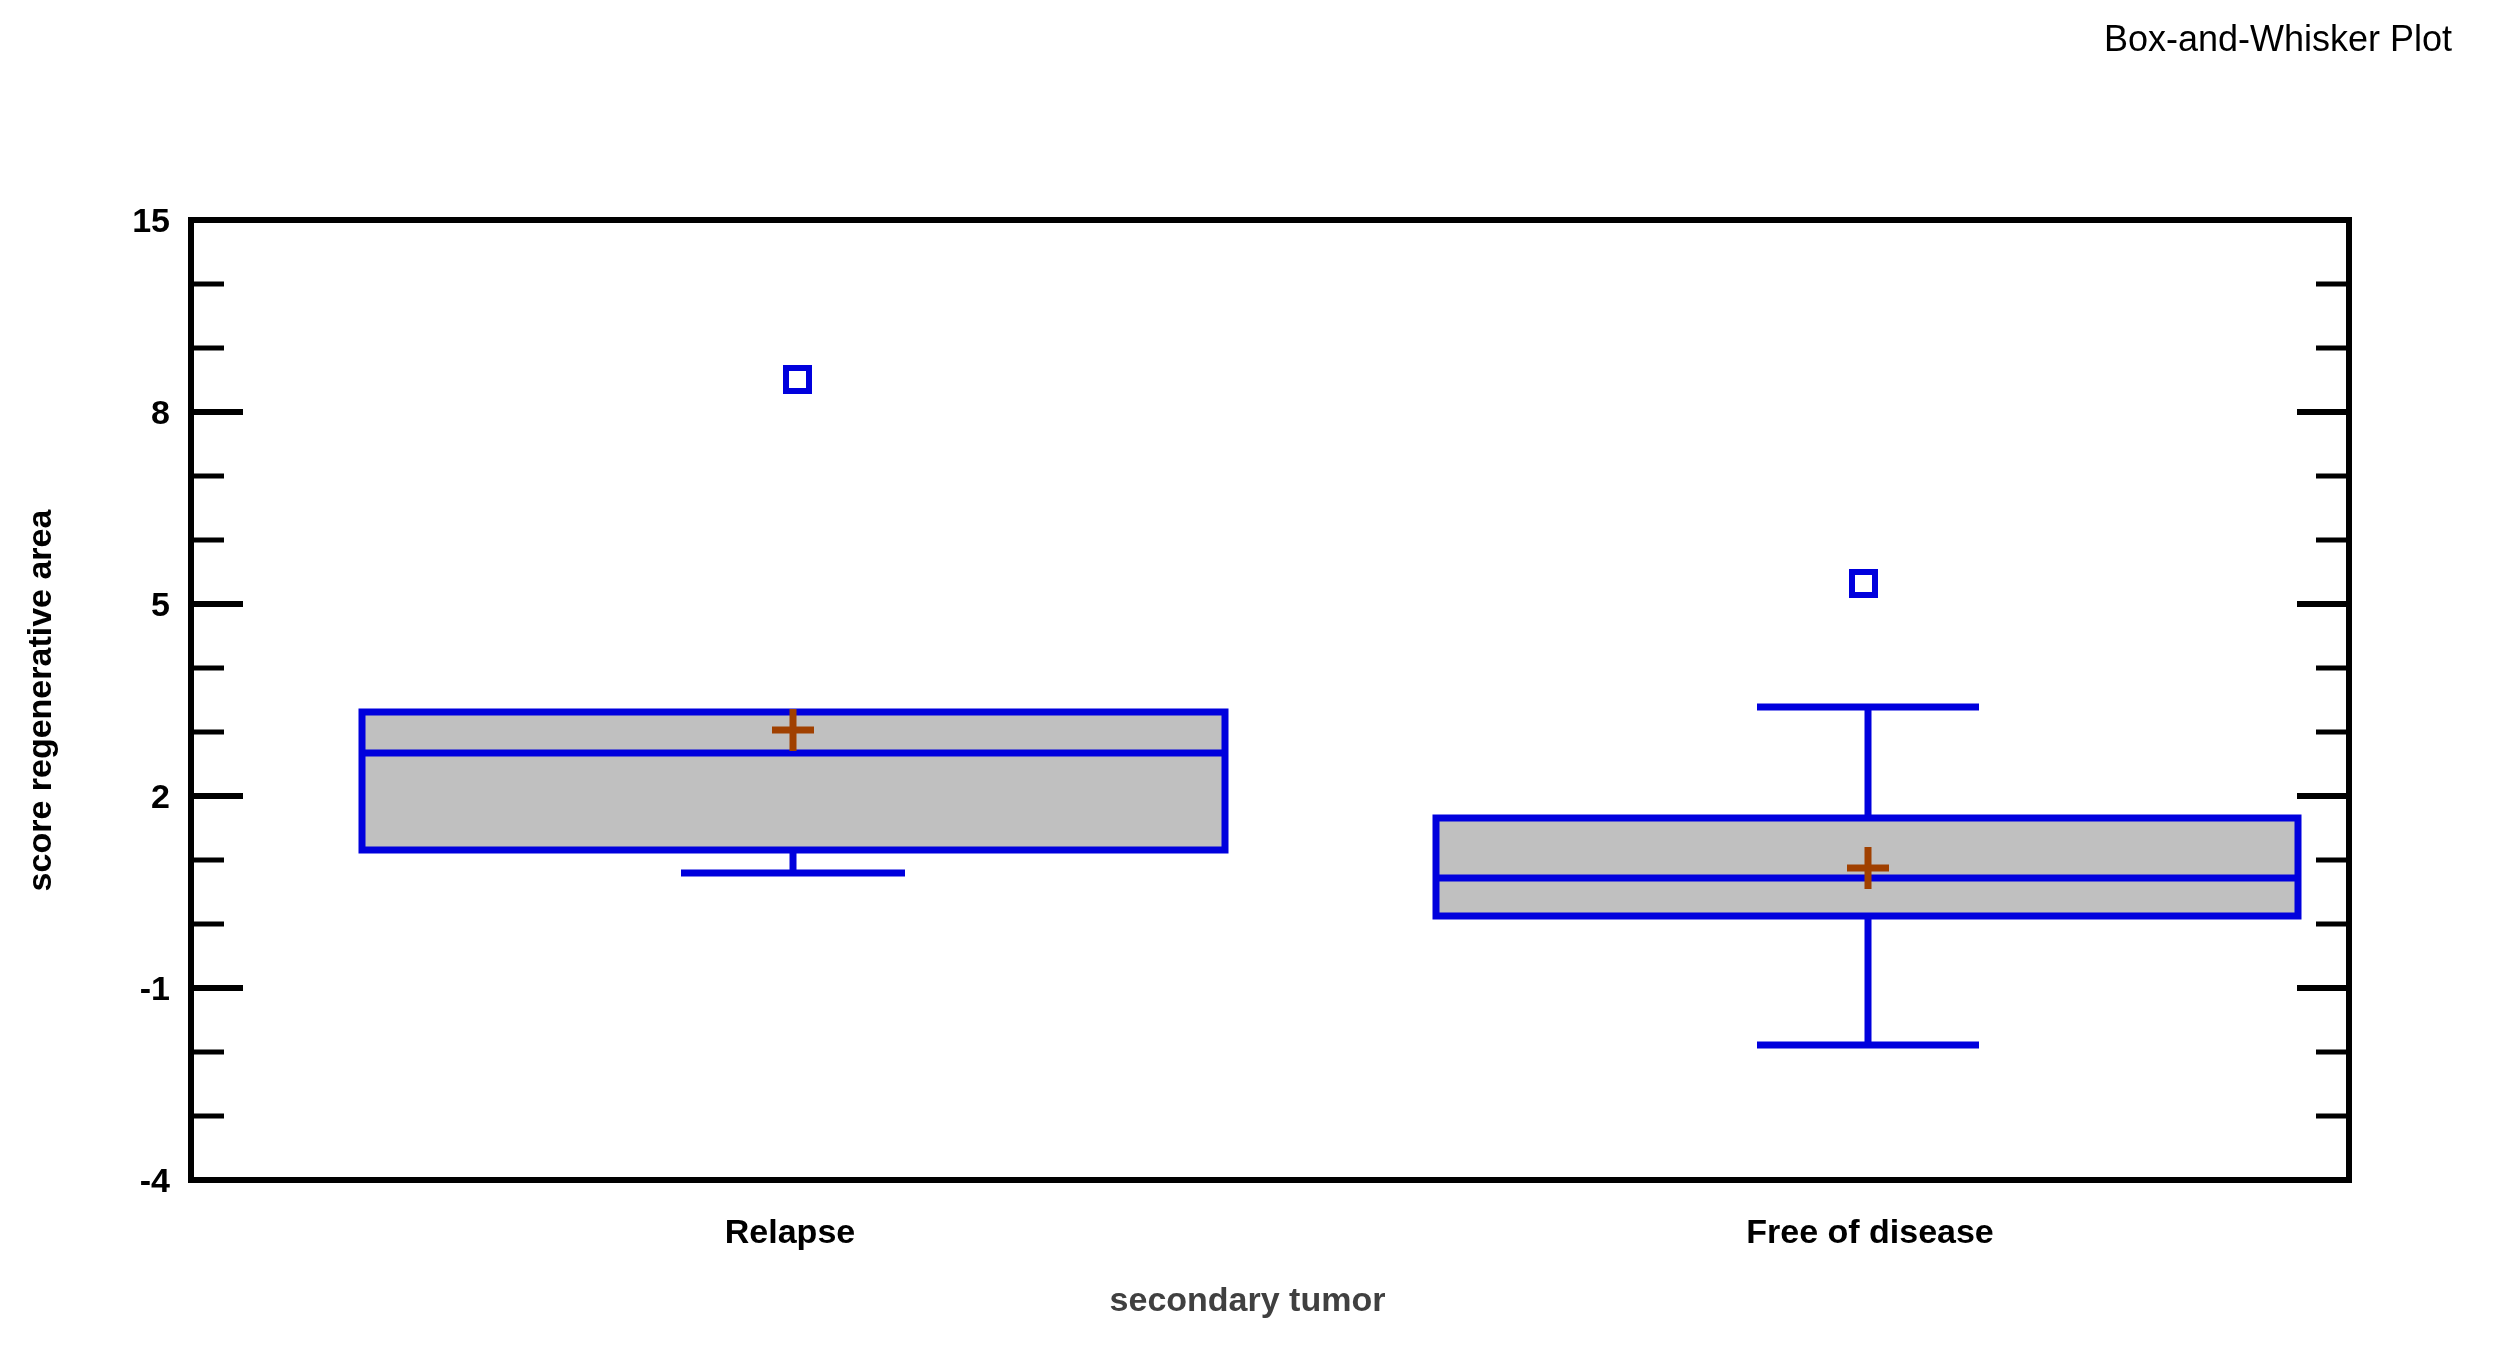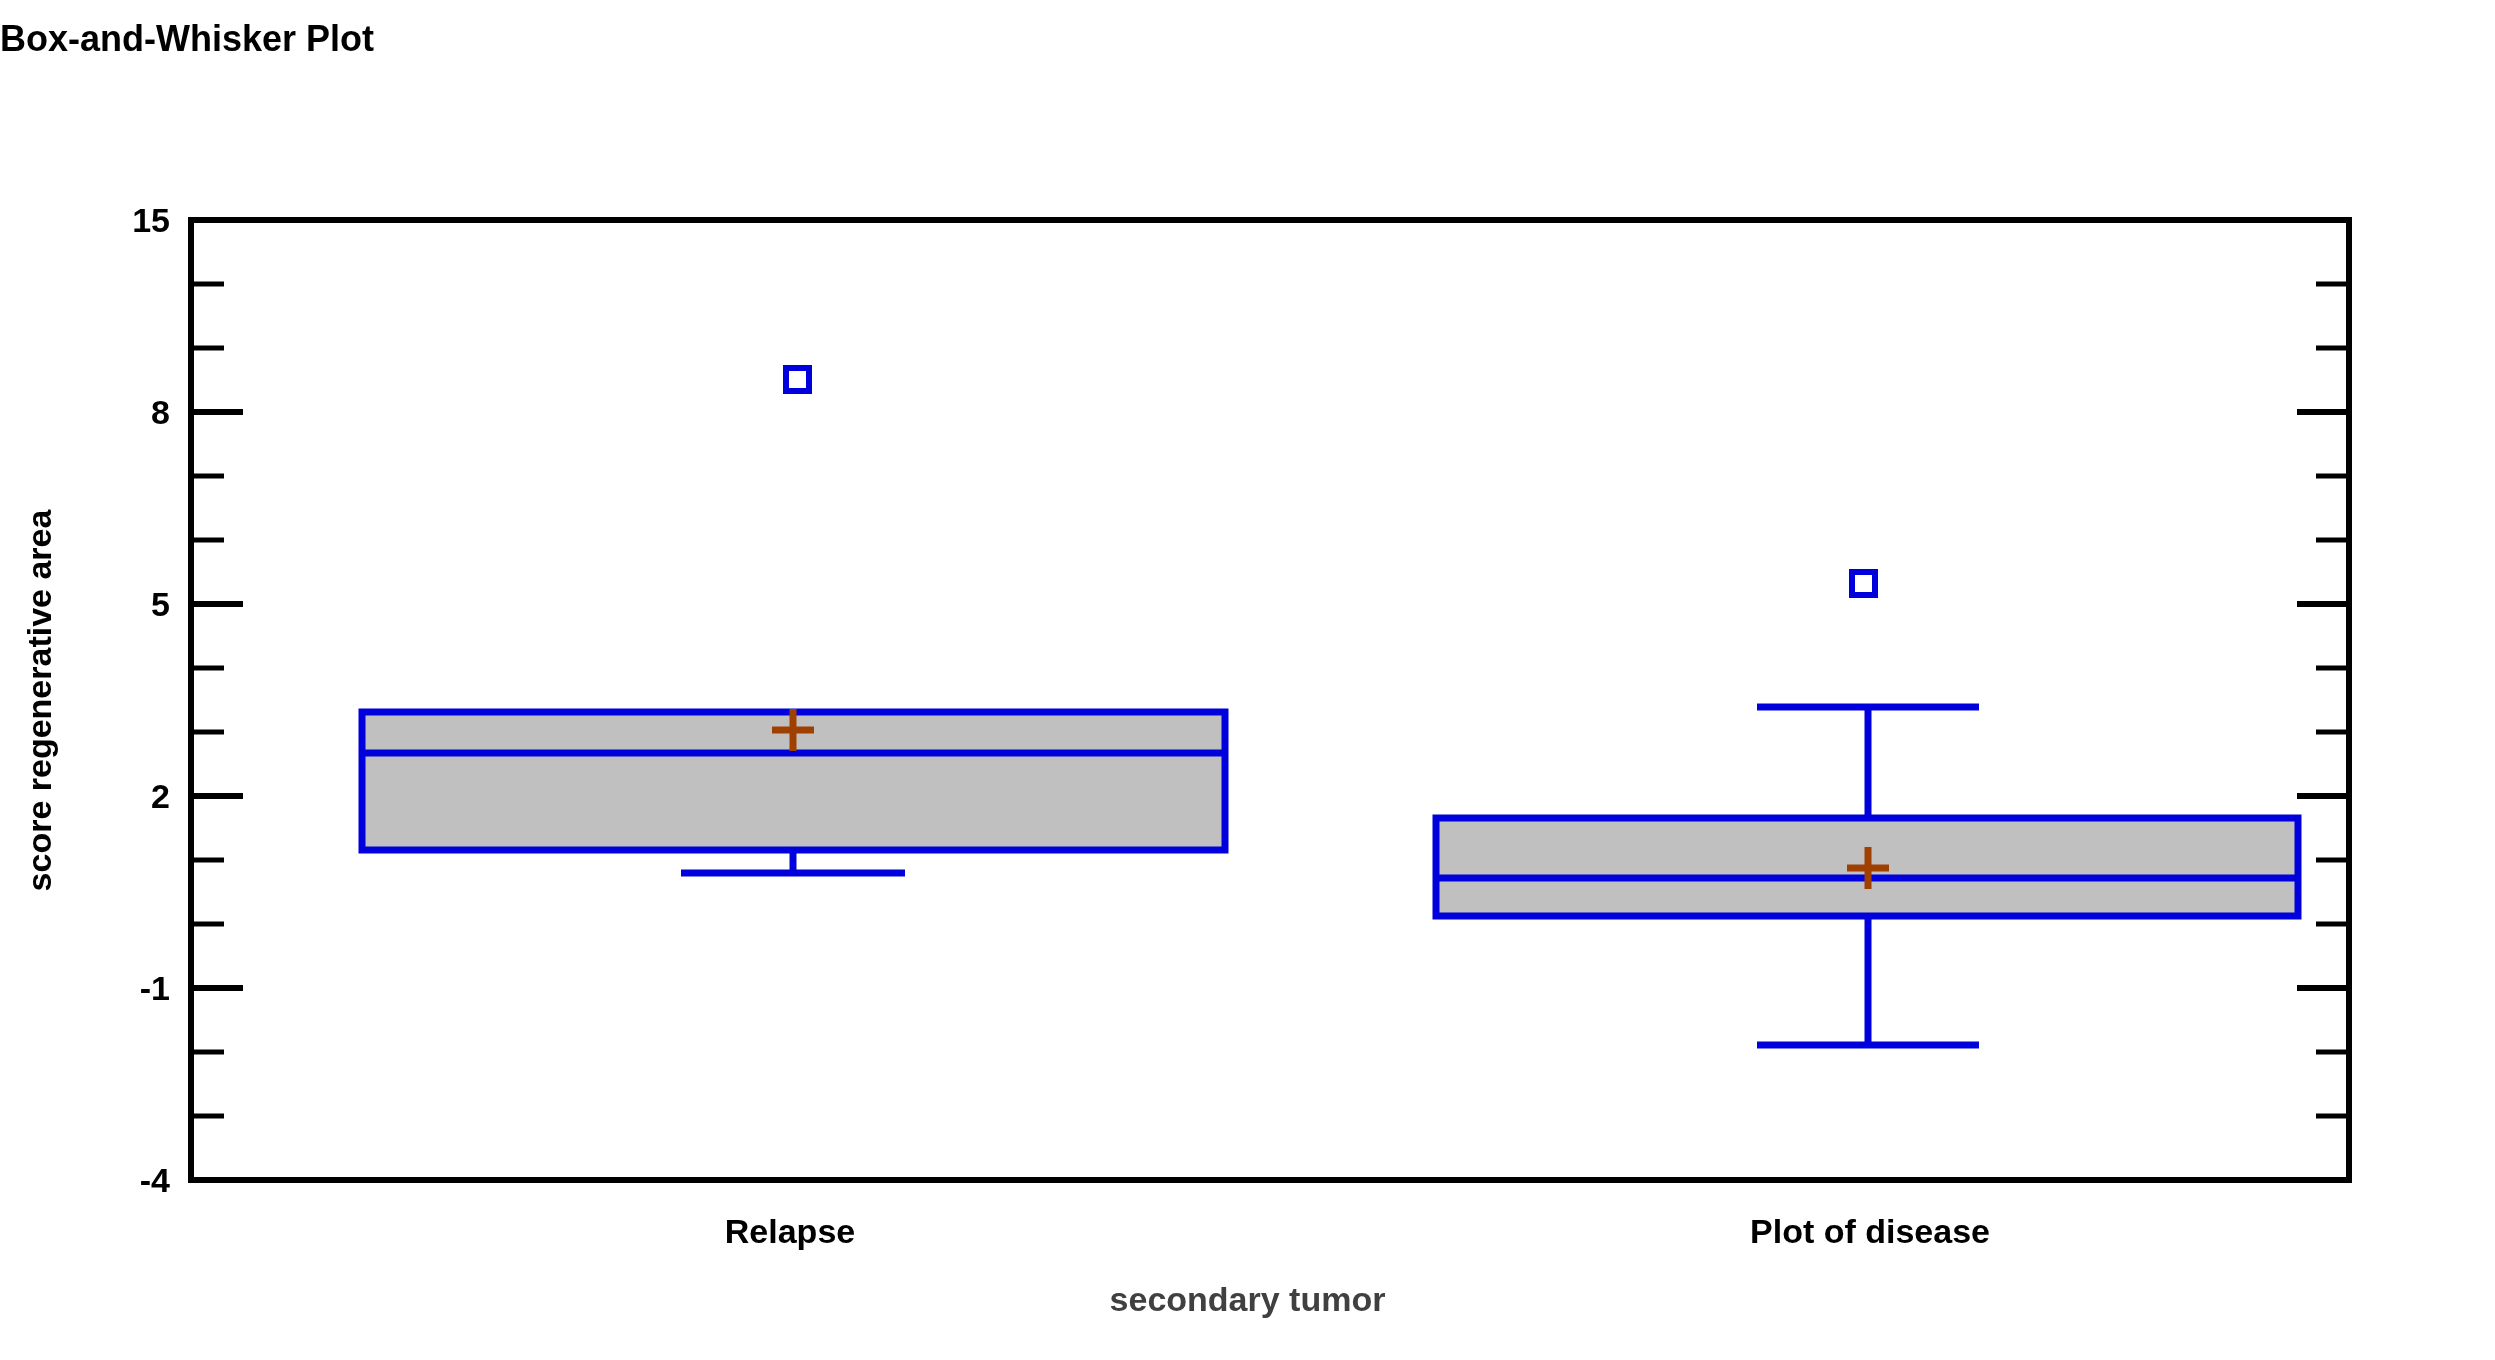--- a/index.html
+++ b/index.html
@@ -18,23 +18,23 @@
     position: absolute;
     left: 0; top: 0;
     width: 2495px;
     height: 1360px;
   }
   .chart-title {
     position: absolute;
     left: 0;
     top: 18px;
     width: 2452px;
-    text-align: left;
+    text-align: right;
     font-size: 36px;
-    font-weight: bold;
+    font-weight: normal;
     color: #000000;
     letter-spacing: 0px;
   }
   .ylabel-wrap {
     position: absolute;
     left: 10px;
     top: 220px;
     width: 60px;
     height: 960px;
     display: flex;
@@ -98,21 +98,21 @@
   <div class="xlabel">secondary tumor</div>
 
   <div class="tick-label" style="top:220px; left:80px;">15</div>
   <div class="tick-label" style="top:412px; left:80px;">8</div>
   <div class="tick-label" style="top:604px; left:80px;">5</div>
   <div class="tick-label" style="top:796px; left:80px;">2</div>
   <div class="tick-label" style="top:988px; left:80px;">-1</div>
   <div class="tick-label" style="top:1180px; left:80px;">-4</div>
 
   <div class="cat-label" style="left:790px;">Relapse</div>
-  <div class="cat-label" style="left:1870px;">Plot of disease</div>
+  <div class="cat-label" style="left:1870px;">Free of disease</div>
 
   <svg class="plot" width="2495" height="1360">
 
     <rect x="191" y="220" width="2158" height="960" fill="none" stroke="#000000" stroke-width="6"></rect>
 
     <g stroke="#000000" stroke-width="6">
       <line x1="191" y1="220" x2="243" y2="220"></line>
       <line x1="191" y1="412" x2="243" y2="412"></line>
       <line x1="191" y1="604" x2="243" y2="604"></line>
       <line x1="191" y1="796" x2="243" y2="796"></line>

